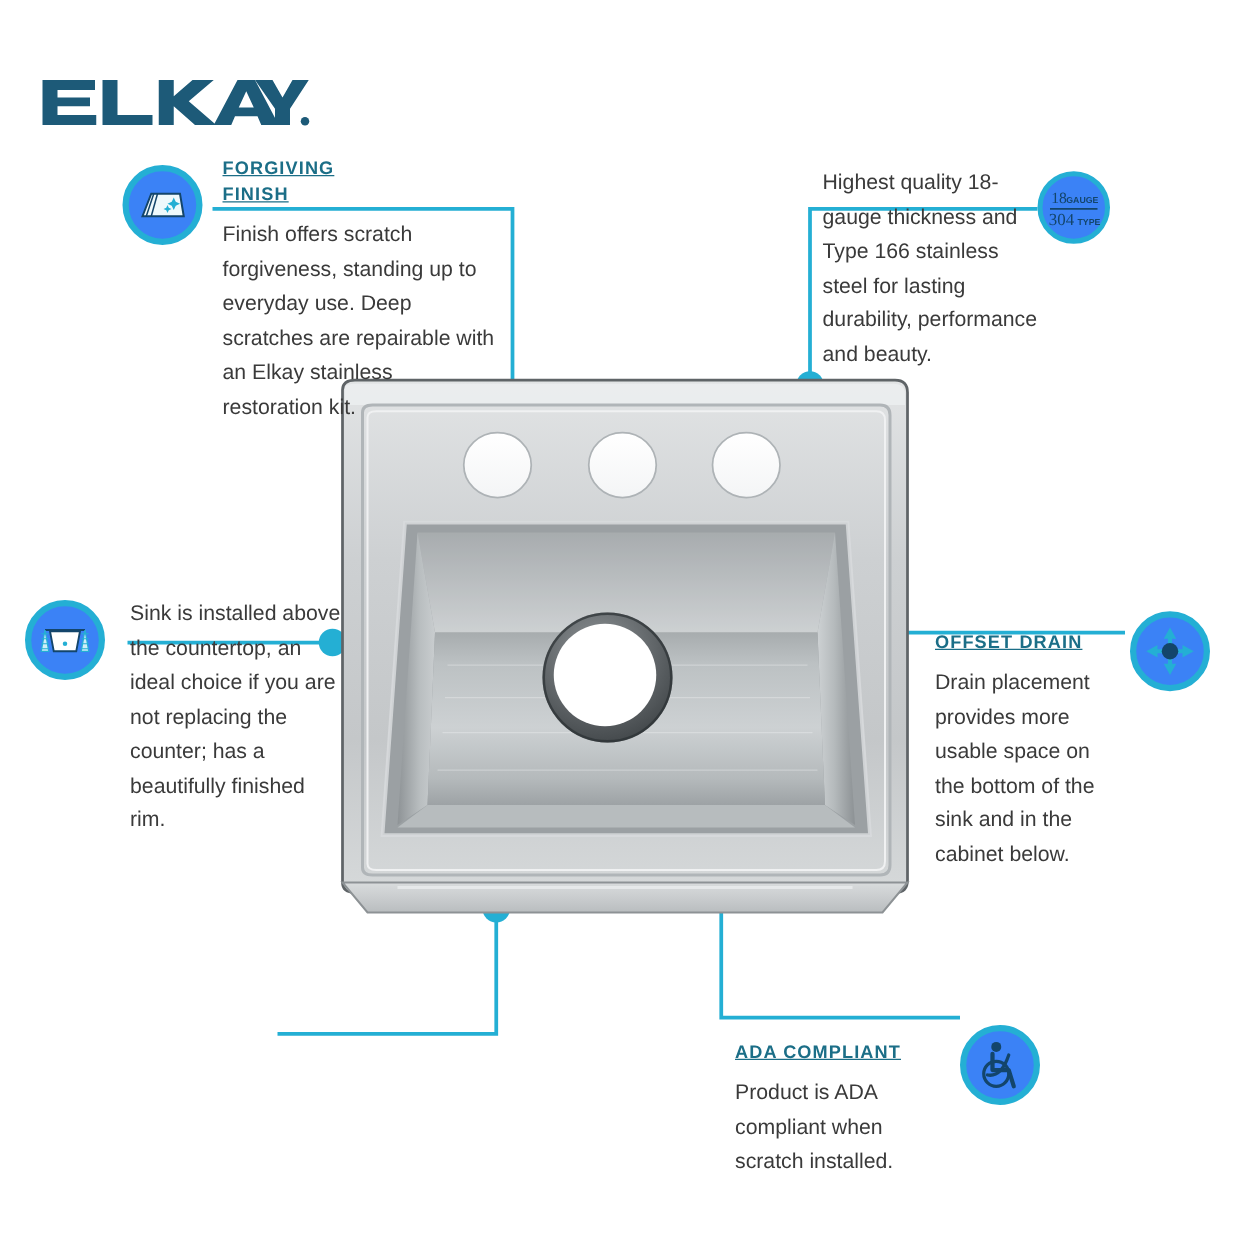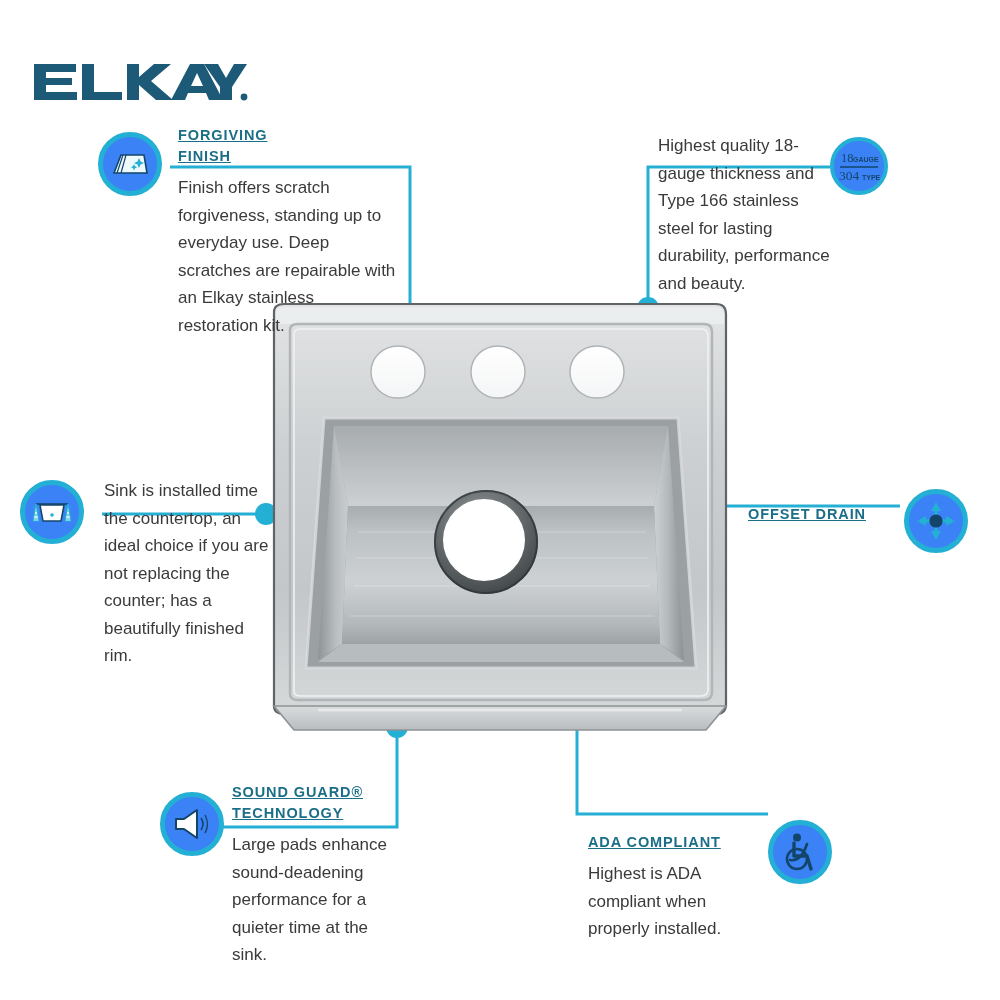--- a/index.html
+++ b/index.html
@@ -259,57 +259,46 @@
             <path d="M3 20 L9 20"></path>
             <path d="M3 24 L9 24"></path>
           <path d="M35 12 L41 12"></path>
             <path d="M35 16 L41 16"></path>
             <path d="M35 20 L41 20"></path>
             <path d="M35 24 L41 24"></path>
         </g>
         <circle cx="22" cy="20" r="1.8" fill="#24afd4"></circle>
       </svg>
     </div>
-    <div class="fbody">Sink is installed time the countertop, an ideal choice if you are not replacing the counter; has a beautifully finished rim.</div>
+    <div class="fbody">Sink is installed above the countertop, an ideal choice if you are not replacing the counter; has a beautifully finished rim.</div>
   </div>
 
   <div class="feature" id="f-drain">
     <div class="badge b-lg">
       <svg width="42" height="42" viewBox="0 0 42 42">
         <g fill="#24afd4">
           <path d="M21 2 L26 11 L22.6 11 L22.6 16 L19.4 16 L19.4 11 L16 11 Z"></path>
           <path d="M21 40 L16 31 L19.4 31 L19.4 26 L22.6 26 L22.6 31 L26 31 Z"></path>
           <path d="M2 21 L11 16 L11 19.4 L16 19.4 L16 22.6 L11 22.6 L11 26 Z"></path>
           <path d="M40 21 L31 26 L31 22.6 L26 22.6 L26 19.4 L31 19.4 L31 16 Z"></path>
         </g>
         <circle cx="21" cy="21" r="6.6" fill="#13456b"></circle>
       </svg>
     </div>
     <div class="ftitle">OFFSET DRAIN</div>
-  </div>
-
-  <div class="feature" id="f-sound">
-    <div class="badge b-lg">
-      <svg width="42" height="36" viewBox="0 0 42 36">
-        <path d="M5 13 L13 13 L26 4 L26 32 L13 23 L5 23 Z" fill="#ffffff" stroke="#13456b" stroke-width="2" stroke-linejoin="round"></path>
-        <path d="M30 12 Q34 18 30 24" fill="none" stroke="#13456b" stroke-width="1.6"></path>
-        <path d="M34 9 Q39 18 34 27" fill="none" stroke="#13456b" stroke-width="1.4"></path>
-      </svg>
-    </div>
-    <div class="ftitle">SOUND GUARD®
-TECHNOLOGY</div>
-    <div class="fbody">Large pads enhance sound-deadening performance for a quieter time at the sink.</div>
-  </div>
+    <div class="fbody">Drain placement provides more usable space on the bottom of the sink and in the cabinet below.</div>
+  </div>
+
 
   <div class="feature" id="f-ada">
     <div class="badge b-lg">
       <svg width="38" height="40" viewBox="0 0 38 40">
         <circle cx="16" cy="5.5" r="4" fill="#13456b"></circle>
         <path d="M13 11 L13 24 L26 24 L30 37" fill="none" stroke="#13456b" stroke-width="3.4" stroke-linecap="round" stroke-linejoin="round"></path>
         <path d="M26 12 Q20 30 9 28" fill="none" stroke="#13456b" stroke-width="2.6" stroke-linecap="round"></path>
         <circle cx="16" cy="27" r="10" fill="none" stroke="#13456b" stroke-width="2.6"></circle>
       </svg>
     </div>
     <div class="ftitle">ADA COMPLIANT</div>
-    <div class="fbody">Highest is ADA compliant when properly installed.</div>
+    <div class="fbody">Product is ADA compliant when scratch installed.</div>
   </div>
 
 </div>
 
 </body></html>

